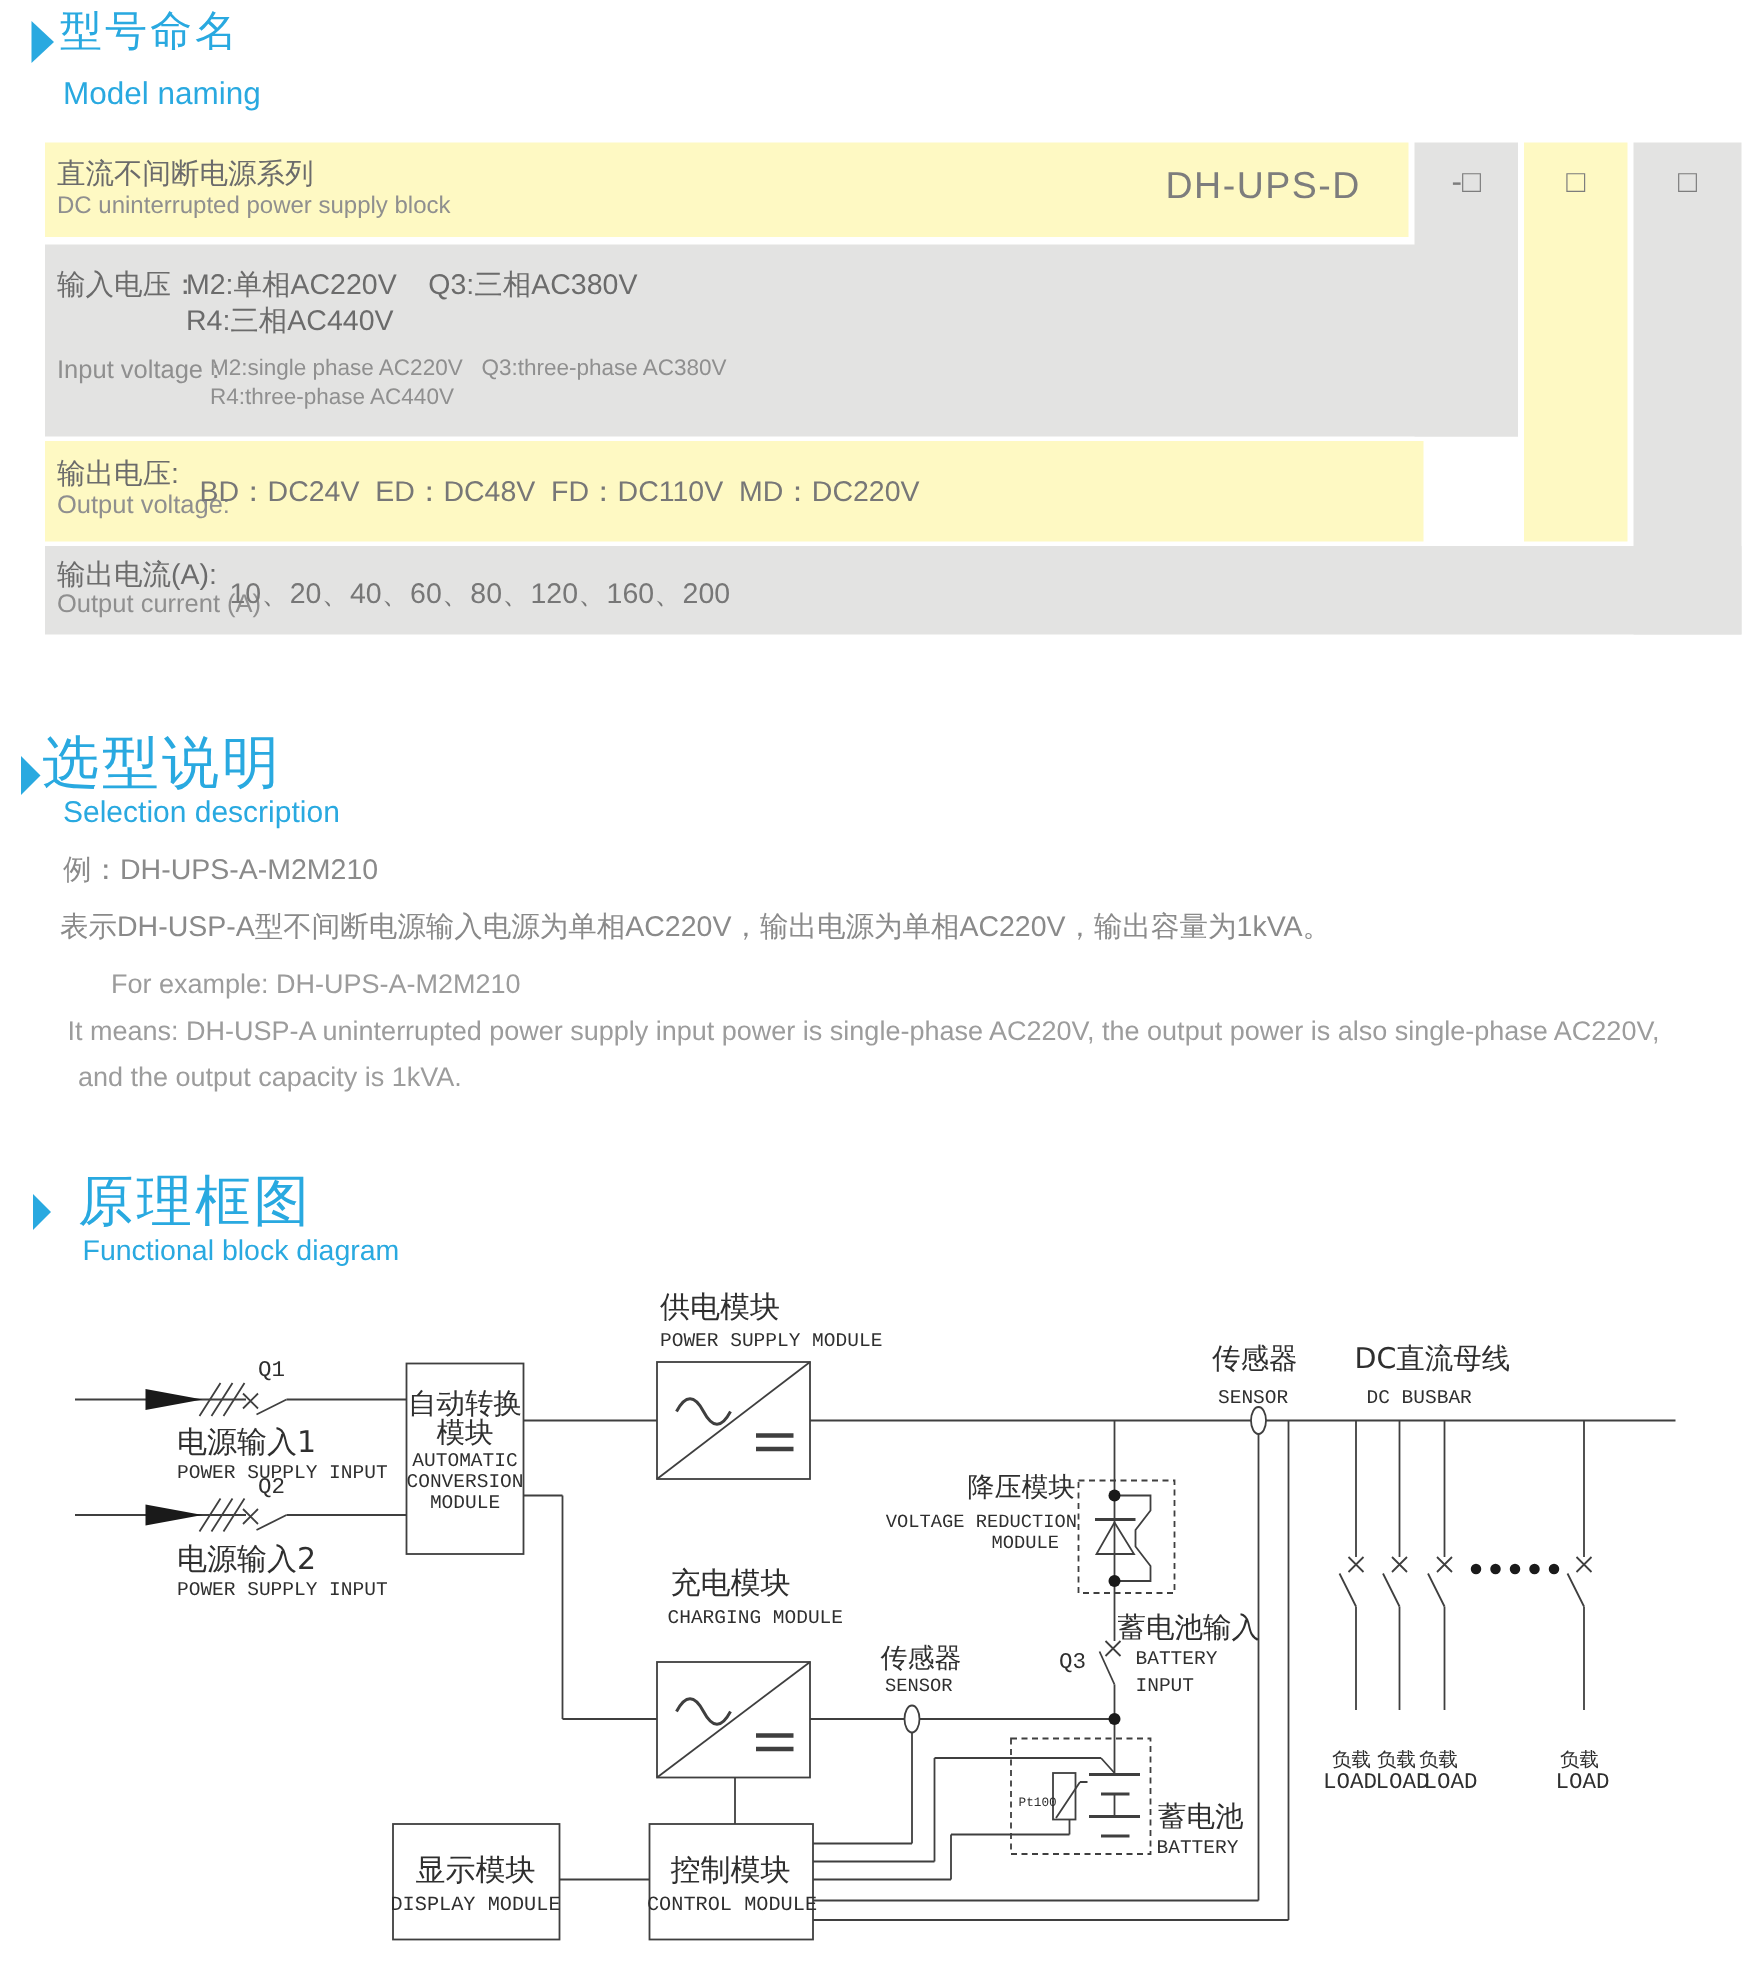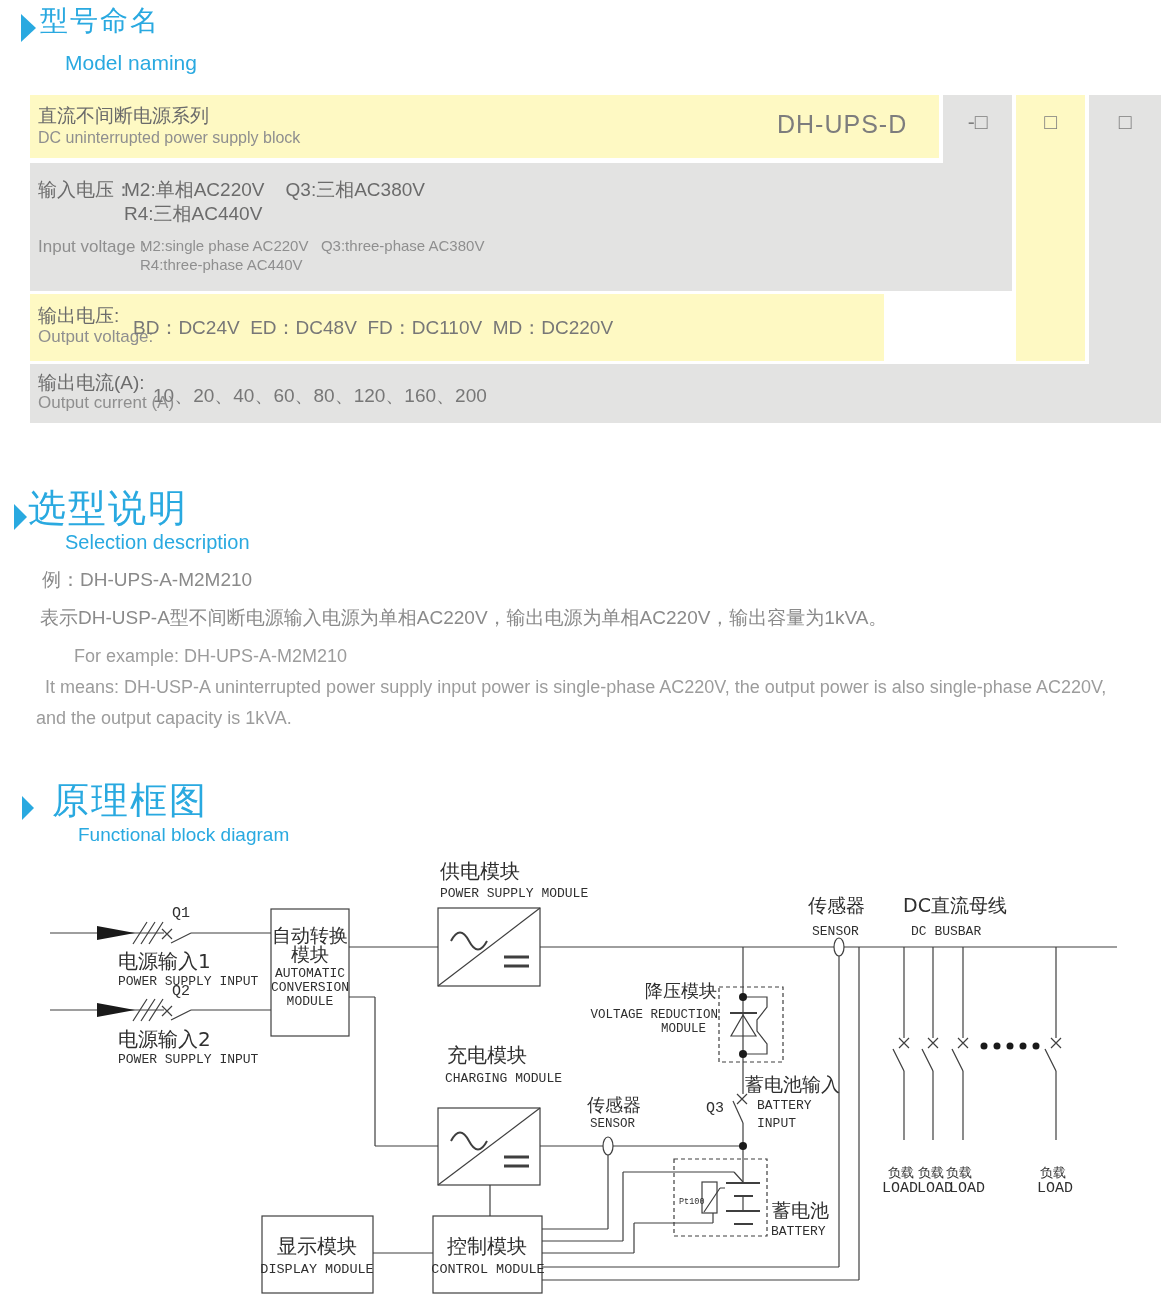--- a/index.html
+++ b/index.html
@@ -6,21 +6,21 @@
   body{
     width:1167px;height:1308px;position:relative;background:#ffffff;
     font-family:"Liberation Sans", sans-serif;overflow:hidden;
   }
   .abs{position:absolute;}
   .pre{white-space:pre;}
   
   .tri{width:0;height:0;}
   .tri-blue{border-top:14px solid transparent;border-bottom:14px solid transparent;border-left:15px solid #29a9e0;}
   .sec-title{color:#29a9e0;font-weight:400;letter-spacing:2px;}
-  .sec-sub{color:#29a9e0;font-weight:400;margin-left:23px;}
+  .sec-sub{color:#29a9e0;font-weight:400;}
   
   .row-blue{background:#fef9c3;}
   .row-gray{background:#e3e3e2;}
   .t-zh{color:#6b6b6b;font-size:19px;}
   .t-en{color:#8f8f8f;font-size:16px;}
   .t-en2{color:#8f8f8f;font-size:15px;}
   .code{color:#7d7d7d;font-size:25px;letter-spacing:1px;}
   .slot{color:#7d7d7d;font-size:21px;width:100%;text-align:center;display:block;padding-top:15px;}
   
   .p-zh{color:#8a8a8a;font-size:19px;}
@@ -54,40 +54,40 @@
 
 <div class="abs row-gray" style="left:30px;top:163px;width:982px;height:128px;">
   <span class="abs t-zh" style="left:8px;top:14px;">输入电压：</span>
   <span class="abs t-zh pre" style="left:94px;top:14px;">M2:单相AC220V    Q3:三相AC380V</span>
   <span class="abs t-zh" style="left:94px;top:38px;">R4:三相AC440V</span>
   <span class="abs t-en" style="left:8px;top:72px;font-size:17px;">Input voltage：</span>
   <span class="abs t-en2 pre" style="left:110px;top:74px;">M2:single phase AC220V   Q3:three-phase AC380V</span>
   <span class="abs t-en2" style="left:110px;top:93px;">R4:three-phase AC440V</span>
 </div>
 
-<div class="abs row-blue" style="left:30px;top:294px;width:854px;height:67px;">
+<div class="abs row-blue" style="left:30px;top:294px;width:919px;height:67px;">
   <span class="abs t-zh" style="left:8px;top:9px;">输出电压:</span>
   <span class="abs t-en" style="left:8px;top:33px;font-size:17px;">Output voltage:</span>
   <span class="abs t-zh pre" style="left:103px;top:21px;color:#777;">BD：DC24V  ED：DC48V  FD：DC110V  MD：DC220V</span>
 </div>
 
 <div class="abs row-gray" style="left:30px;top:364px;width:1131px;height:59px;">
   <span class="abs t-zh" style="left:8px;top:6px;">输出电流(A):</span>
   <span class="abs t-en" style="left:8px;top:29px;font-size:17px;">Output current (A)</span>
   <span class="abs t-zh" style="left:123px;top:19px;color:#777;">10、20、40、60、80、120、160、200</span>
 </div>
 
 <div class="abs tri" style="left:14px;top:504px;border-top:13px solid transparent;border-bottom:13px solid transparent;border-left:13px solid #29a9e0;"></div>
 <div class="abs sec-title" style="left:28px;top:483px;font-size:38px;">选型说明</div>
 <div class="abs sec-sub" style="left:42px;top:531px;font-size:20px;">Selection description</div>
 <div class="abs p-zh" style="left:42px;top:567px;">例：DH-UPS-A-M2M210</div>
 <div class="abs p-zh" style="left:40px;top:605px;">表示DH-USP-A型不间断电源输入电源为单相AC220V，输出电源为单相AC220V，输出容量为1kVA。</div>
 <div class="abs p-en" style="left:42px;top:646px;margin-left:32px;">For example: DH-UPS-A-M2M210</div>
 <div class="abs p-en" style="left:45px;top:677px;">It means: DH-USP-A uninterrupted power supply input power is single-phase AC220V, the output power is also single-phase AC220V,</div>
-<div class="abs p-en" style="left:36px;top:708px;">and the output capacity is 1kVA.</div>
+<div class="abs p-en" style="left:52px;top:708px;">and the output capacity is 1kVA.</div>
 
 <div class="abs tri" style="left:22px;top:796px;border-top:12px solid transparent;border-bottom:12px solid transparent;border-left:12px solid #29a9e0;"></div>
 <div class="abs sec-title" style="left:52px;top:776px;font-size:37px;">原理框图</div>
 <div class="abs sec-sub" style="left:55px;top:824px;font-size:19px;">Functional block diagram</div>
 
 <svg class="abs" style="left:0;top:0;" width="1167" height="1308" viewBox="0 0 1167 1308">
   <g stroke="#3f3f3f" stroke-width="1.2" fill="none">
 
     <g>
       <path d="M50 933 H164"></path>

